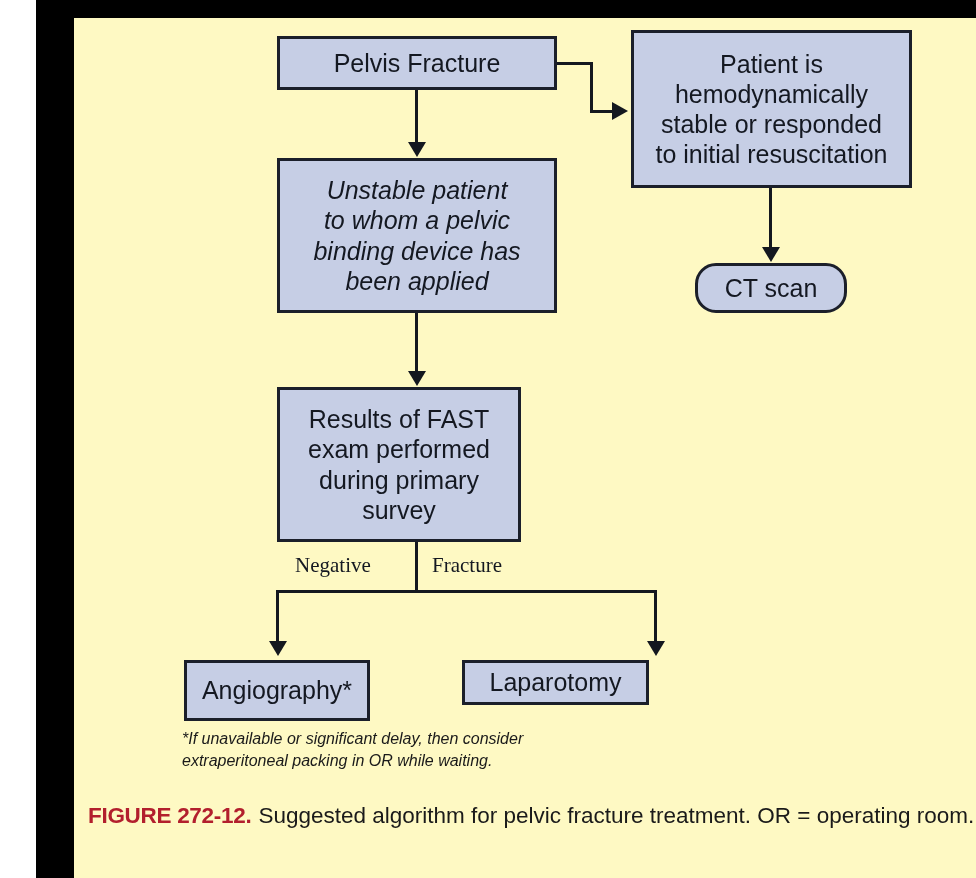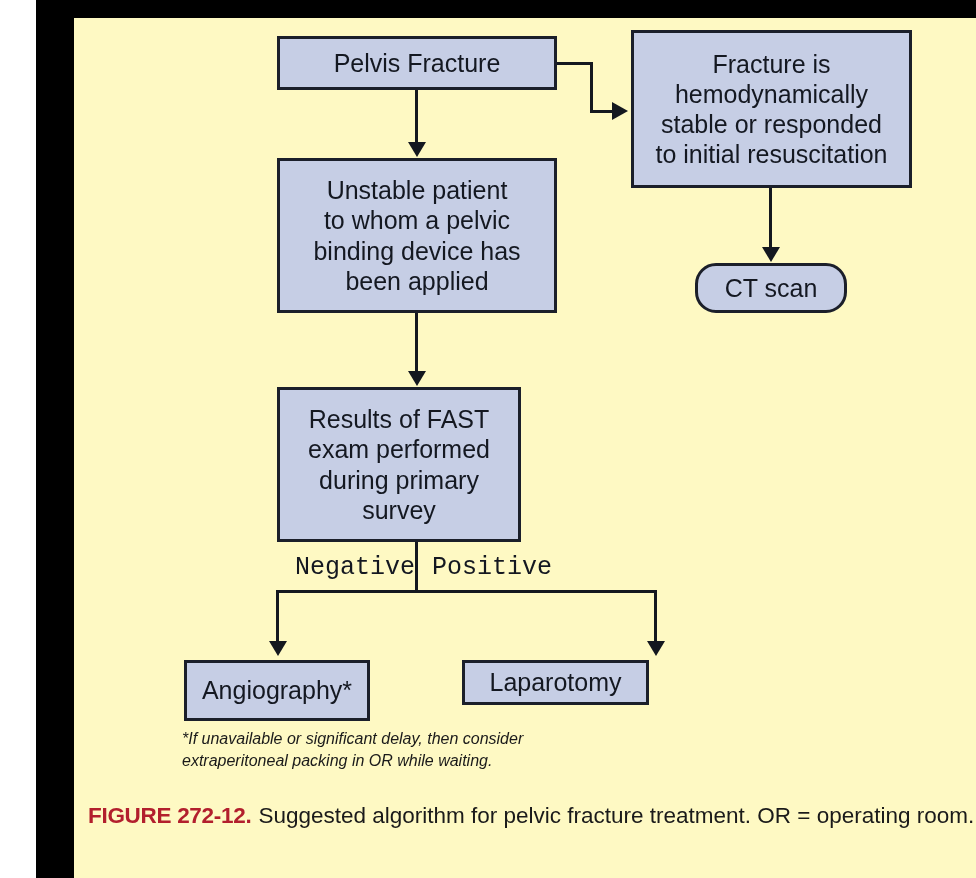--- a/index.html
+++ b/index.html
@@ -57,21 +57,21 @@
     font-family: "Liberation Sans", sans-serif;
     font-size: 25px;
     line-height: 1.21;
     letter-spacing: 0px;
     padding: 2px 6px;
     white-space: pre-line;
   }
 
   #node-pelvis-fracture { left: 241px; top: 36px;  width: 280px; height: 54px; }
   #node-patient-stable  { left: 595px; top: 30px;  width: 281px; height: 158px; }
-  #node-unstable        { left: 241px; top: 158px; width: 280px; height: 155px; }
+  #node-unstable        { left: 241px; top: 158px; width: 280px; height: 155px; font-style: italic; }
   #node-ct-scan         { left: 659px; top: 263px; width: 152px; height: 50px; border-radius: 21px; }
   #node-fast            { left: 241px; top: 387px; width: 244px; height: 155px; }
   #node-angiography     { left: 148px; top: 660px; width: 186px; height: 61px; }
   #node-laparotomy      { left: 426px; top: 660px; width: 187px; height: 45px; }
 
   
   .conn {
     position: absolute;
     background: #14181f;
   }
@@ -117,22 +117,22 @@
   #c5-v-stub { left: 379px; top: 542px; height: 50px; }
   #c5-h      { left: 240px; top: 590px; width: 381px; }
   #c5-v-left { left: 240px; top: 590px; height: 52px; }
   #c5-v-right{ left: 618px; top: 590px; height: 52px; }
   #c5-a-left { left: 233px; top: 641px; }
   #c5-a-right{ left: 611px; top: 641px; }
 
   
   .branch-label {
     position: absolute;
-    font-family: Liberation Mono, monospace;
-    font-size: 25px;
+    font-family: Liberation Serif, serif;
+    font-size: 21px;
     color: #141821;
     white-space: nowrap;
   }
   #label-negative { left: 259px; top: 553px; }
   #label-positive { left: 396px; top: 553px; }
 
   
   #footnote {
     position: absolute;
     left: 146px;
@@ -172,21 +172,21 @@
 
 <div id="page">
 
   <div class="black-bar-top"></div>
   <div class="black-bar-left"></div>
 
   <div class="figure-area">
 
     <div class="node" id="node-pelvis-fracture">Pelvis Fracture</div>
 
-    <div class="node" id="node-patient-stable">Fracture is
+    <div class="node" id="node-patient-stable">Patient is
 hemodynamically
 stable or responded
 to initial resuscitation</div>
 
     <div class="node" id="node-unstable">Unstable patient
 to whom a pelvic
 binding device has
 been applied</div>
 
     <div class="node" id="node-ct-scan">CT scan</div>
@@ -208,21 +208,21 @@
     <div class="conn h-line" id="c2-h2"></div>
     <div class="arrow-right" id="c2-a"></div>
 
     <div class="conn v-line" id="c3-v"></div>
     <div class="arrow-down" id="c3-a"></div>
 
     <div class="conn v-line" id="c4-v"></div>
     <div class="arrow-down" id="c4-a"></div>
 
     <div class="branch-label" id="label-negative">Negative</div>
-    <div class="branch-label" id="label-positive">Positive</div>
+    <div class="branch-label" id="label-positive">Fracture</div>
 
     <div class="conn v-line" id="c5-v-stub"></div>
     <div class="conn h-line" id="c5-h"></div>
     <div class="conn v-line" id="c5-v-left"></div>
     <div class="conn v-line" id="c5-v-right"></div>
     <div class="arrow-down" id="c5-a-left"></div>
     <div class="arrow-down" id="c5-a-right"></div>
 
     <div id="footnote">*If unavailable or significant delay, then consider
 extraperitoneal packing in OR while waiting.</div>

